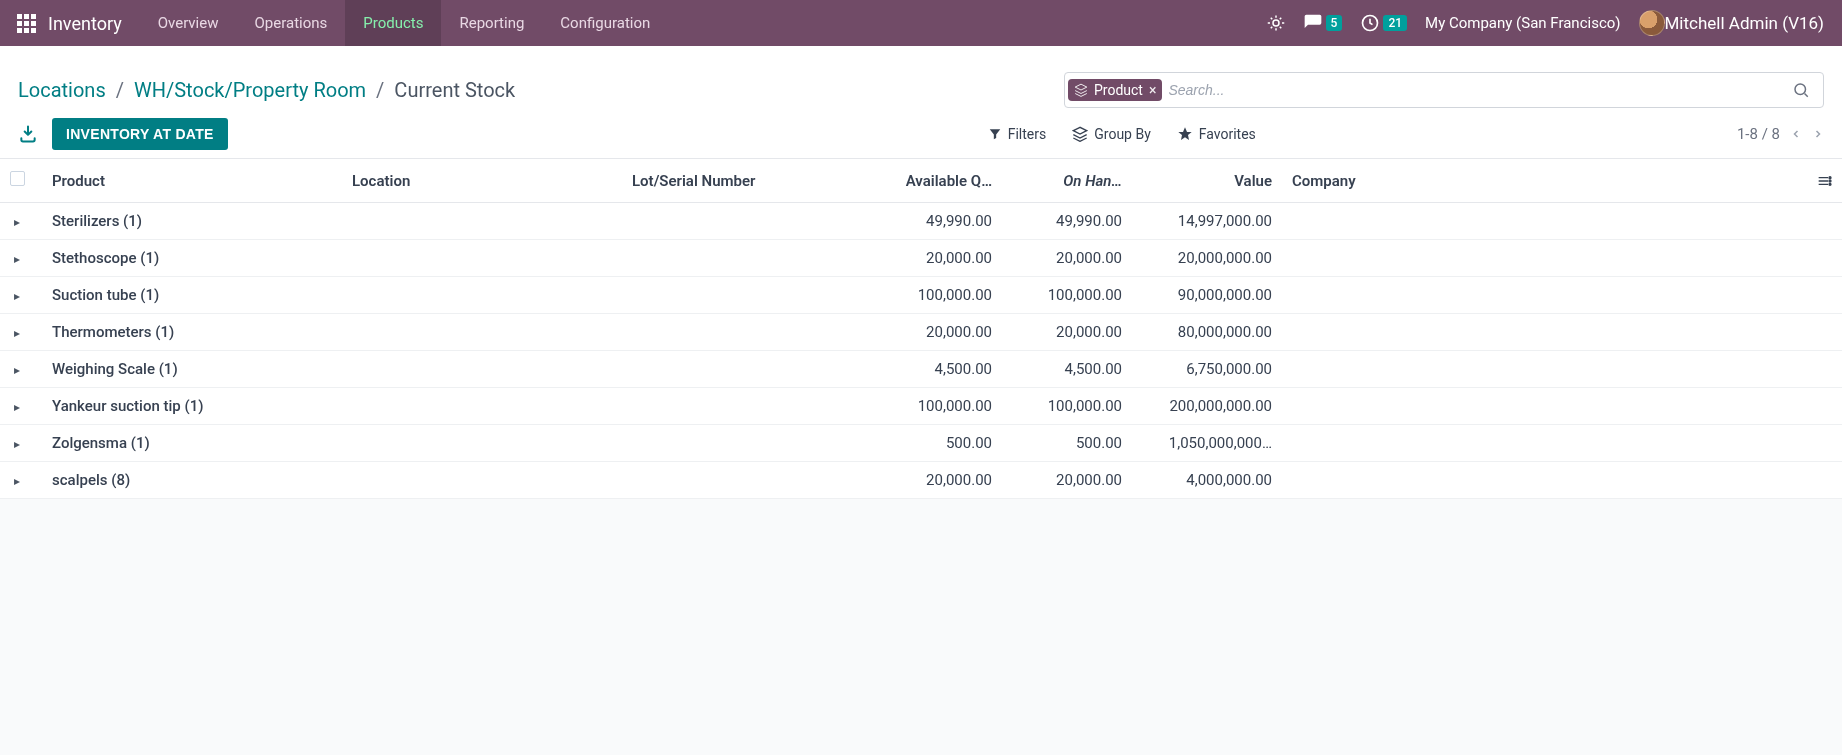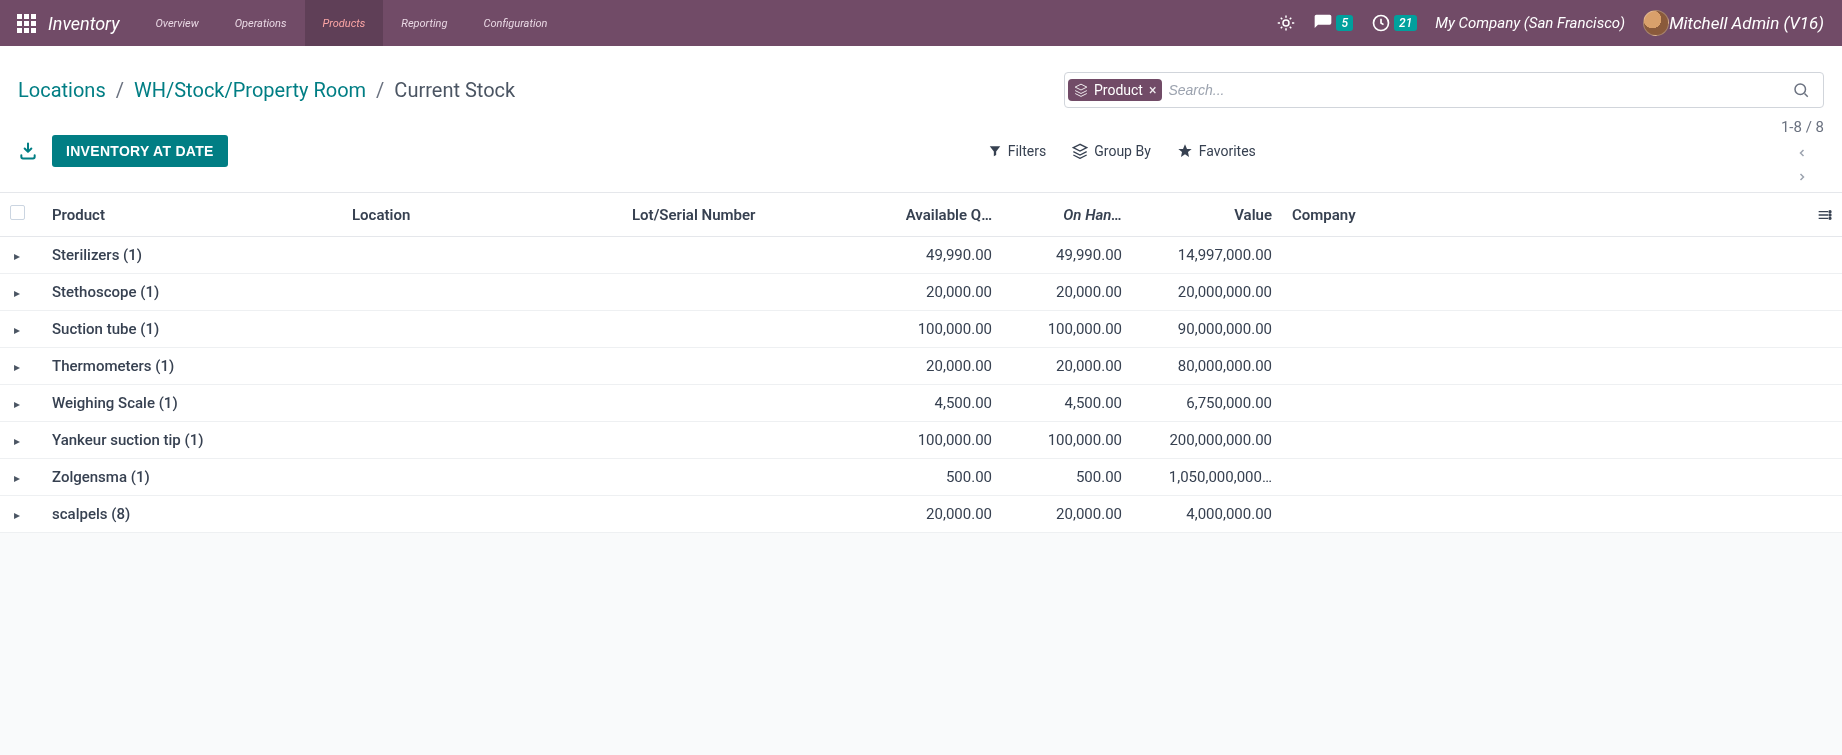--- a/index.html
+++ b/index.html
@@ -12,21 +12,20 @@
   }
 
   
   .topnav {
     background: #714B67;
     color: #fff;
     height: 46px;
     display: flex;
     align-items: center;
     padding: 0 10px;
-    font-style: italic;
   }
   .apps-icon {
     display: inline-flex;
     align-items: center;
     justify-content: center;
     width: 32px; height: 32px;
     cursor: pointer;
   }
   .apps-grid {
     display: grid;
@@ -34,23 +33,23 @@
     grid-template-rows: repeat(3, 5px);
     gap: 2px;
   }
   .apps-grid span { background: #fff; width: 5px; height: 5px; }
   .app-title { font-size: 18px; font-weight: 400; padding: 0 18px 0 6px; }
   .nav-menu { display: flex; align-items: stretch; height: 100%; }
   .nav-item {
     padding: 4px 18px;
     display: flex; align-items: center;
     color: #e9d8e4; cursor: pointer;
-    font-size: 11px;
-  }
-  .nav-item.active { background: #5f3f57; color: #fca5a5; }
+    font-size: 15px;
+  }
+  .nav-item.active { background: #5f3f57; color: #86efac; }
   .nav-right { margin-left: auto; display: flex; align-items: center; gap: 18px; padding-right: 8px;}
   .systray-item { position: relative; display: inline-flex; align-items: center; cursor: pointer; color: #fff; }
   .badge-count {
     background: #00A09D; color: #fff; font-size: 12px;
     padding: 1px 5px; border-radius: 3px; margin-left: 3px;
     font-weight: 500;
   }
   .company-name { font-size: 15px; color: #fff; }
   .user-block { display: flex; align-items: center; gap: 0; font-size: 17px; }
   .avatar {
@@ -249,21 +248,21 @@
         <span>Group By</span>
       </span>
       <span class="vc-item">
         <svg width="16" height="16" viewBox="0 0 24 24" fill="currentColor">
             <path d="m12 2 3 7h7l-5.5 4.5L18 21l-6-4-6 4 1.5-7.5L2 9h7z"></path>
           </svg>
         <span>Favorites</span>
       </span>
     </div>
 
-    <div class="pager" style="margin-left:auto;flex-direction:column;">
+    <div class="pager" style="margin-left:auto;">
       <span>1-8 / 8</span>
       <span class="pager-arrow">
         <svg width="12" height="14" viewBox="0 0 24 24" fill="none" stroke="currentColor" stroke-width="3">
             <path d="m15 18-6-6 6-6"></path>
           </svg>
       </span>
       <span class="pager-arrow">
         <svg width="12" height="14" viewBox="0 0 24 24" fill="none" stroke="currentColor" stroke-width="3">
             <path d="m9 18 6-6-6-6"></path>
           </svg>

